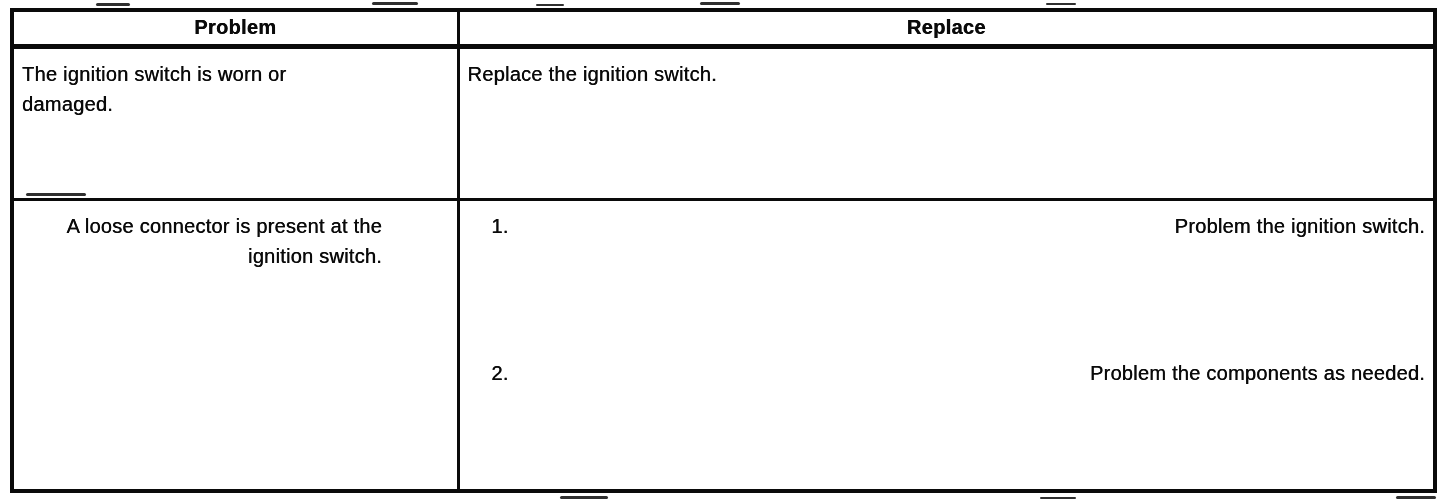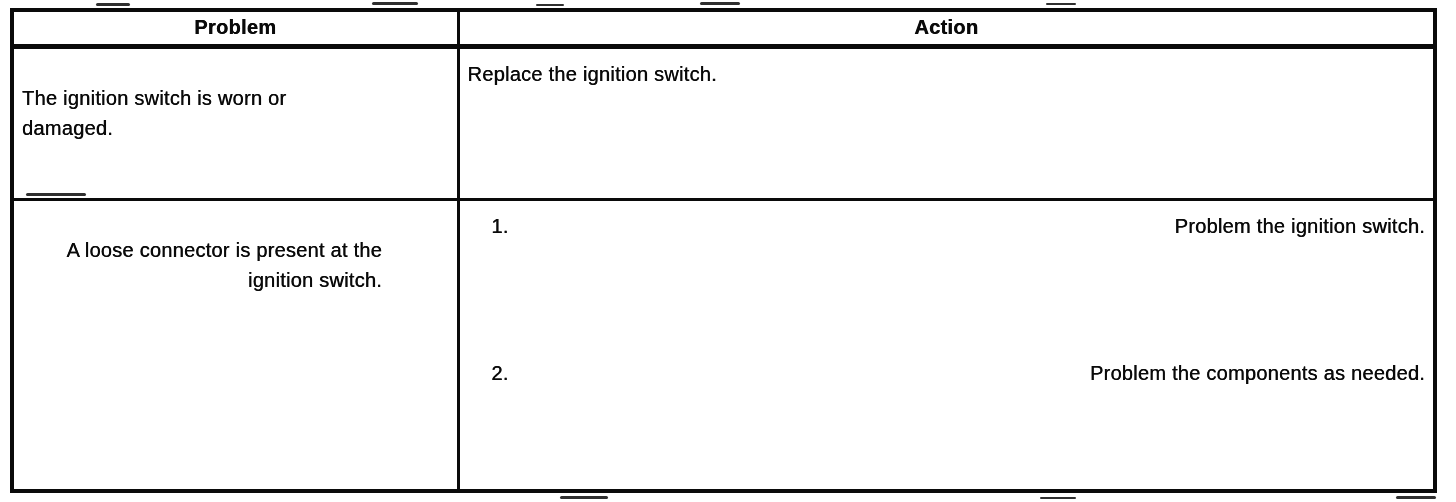--- a/index.html
+++ b/index.html
@@ -42,21 +42,21 @@
   tr.row-2 { height: 292px; text-align: right; }
 
   td {
     font-size: 20px;
     line-height: 30px;
     letter-spacing: 0.25px;
     padding: 10px 8px 8px 8px;
     text-shadow: 0.35px 0.35px 0 currentColor;
   }
   .cell-text { display: block; }
-  .problem-cell .cell-text { max-width: 360px; margin-top: 24px; }
+  .problem-cell .cell-text { max-width: 360px; }
   .action-cell-plain { }
 
   .step { display: flex; padding-left: 23px; }
   .step-num { flex: 0 0 auto; width: 18px; }
   .step-text { flex: 1 1 auto; }
   .step-2 { margin-top: 117px; }
 
   
   .scan-artifact {
     position: absolute;
@@ -83,21 +83,21 @@
 <div class="scan-artifact n5"></div>
 <div class="scan-artifact n6"></div>
 <div class="scan-artifact n7"></div>
 <div class="scan-artifact n8"></div>
 <div class="scan-artifact n9"></div>
 
 <table class="scan-table">
   <thead>
     <tr>
       <th class="col-problem">Problem</th>
-      <th class="col-action">Action</th>
+      <th class="col-action">Replace</th>
     </tr>
   </thead>
   <tbody>
     <tr class="row-1">
       <td class="problem-cell">
         <span class="cell-text">The ignition switch is worn or damaged.</span>
       </td>
       <td class="action-cell-plain">
         <span class="cell-text">Replace the ignition switch.</span>
       </td>

